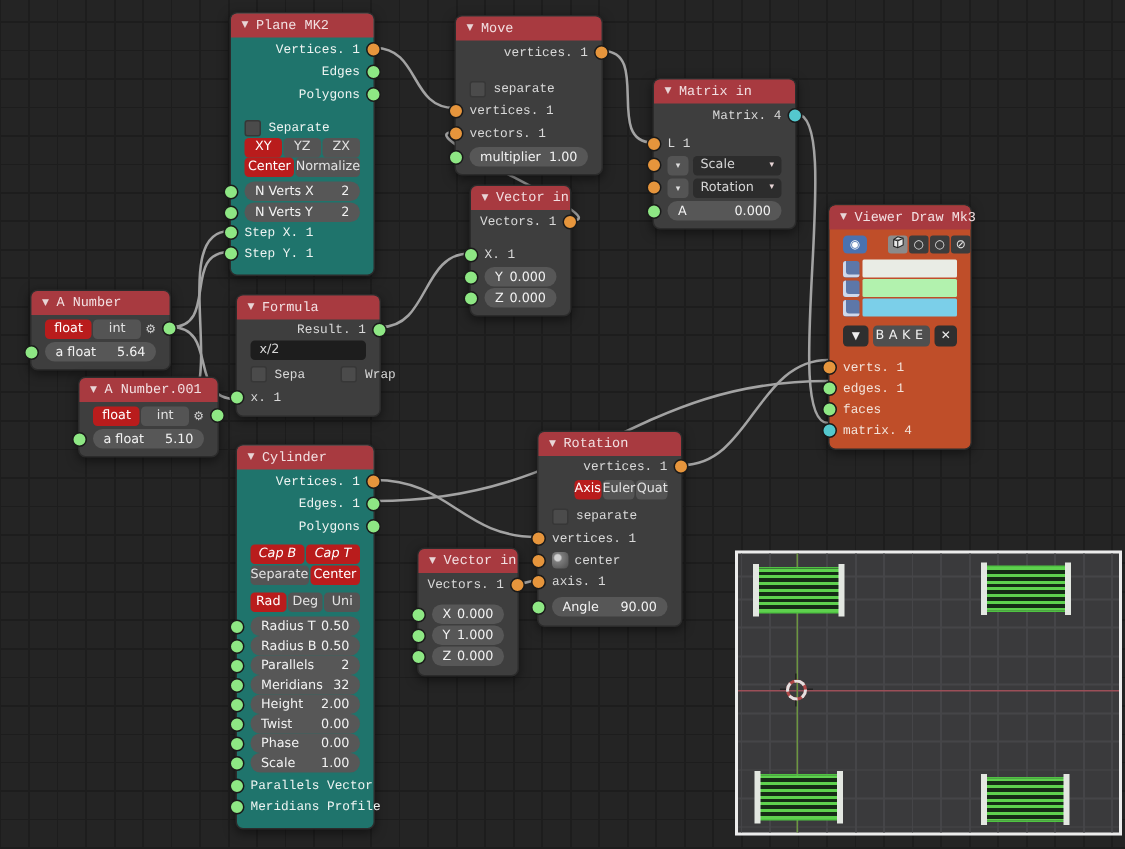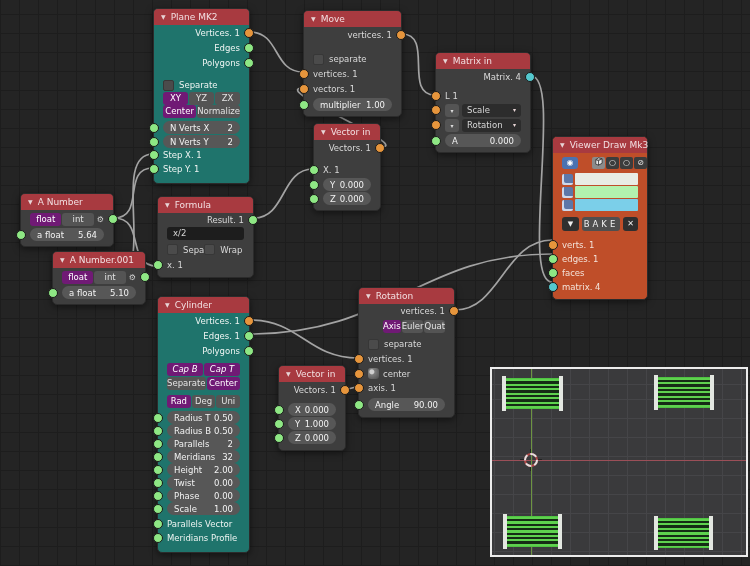--- a/index.html
+++ b/index.html
@@ -22,21 +22,21 @@
   .tri{font-size:6px;color:#e8d5d6;line-height:1;}
   .row{position:relative;display:flex;align-items:center;padding:0 9px;height:15px;white-space:nowrap;}
   .row.out{justify-content:flex-end;}
   .sock{position:absolute;width:8px;height:8px;border-radius:50%;border:1px solid #1a1a1a;top:50%;margin-top:-5px;z-index:3;}
   .sock.l{left:-5px;} .sock.r{right:-5px;}
   .sock.og{background:#e6953c;} .sock.gn{background:#8ee784;} .sock.cy{background:#54c8ce;}
   .pill{flex:1;background:#575757;border-radius:7px;height:13px;display:flex;align-items:center;
         justify-content:space-between;padding:0 7px;color:#f2f2f2;}
   .seg{display:flex;flex:1;gap:1px;}
   .seg>div{flex:1;background:#545454;text-align:center;height:13px;line-height:13px;border-radius:3px;color:#e2e2e2;}
-  .seg>div.sel{background:#701a75;color:#fff;}
+  .seg>div.sel{background:#b91c1c;color:#fff;}
   .chkbox{width:9px;height:9px;background:#4b4b4b;border:1px solid #373737;border-radius:2px;margin-right:5px;flex:none;}
   .dd{flex:1;background:#2c2c2c;border-radius:3px;height:13px;display:flex;align-items:center;
       justify-content:space-between;padding:0 5px;color:#d6d6d6;}
   .sqbtn{width:14px;height:13px;background:#545454;border-radius:3px;text-align:center;line-height:13px;
          font-size:6px;color:#ddd;margin-right:3px;flex:none;}
   .tfield{flex:1;background:#1d1d1d;border-radius:3px;height:13px;line-height:13px;padding:0 6px;color:#d6d6d6;}
   .gap{width:100%;}
   
   .eyebtn{width:16px;height:12px;background:#4a72b0;border-radius:3px;color:#fff;font-size:8px;
           text-align:center;line-height:12px;flex:none;}
@@ -70,21 +70,21 @@
   .axis-x{position:absolute;left:0;right:0;top:91px;height:1px;background:#9b4f58;}
   .axis-y{position:absolute;top:0;bottom:0;left:39px;width:1px;background:#6d9442;}
   .cursor3d{position:absolute;left:32px;top:84px;width:14px;height:14px;}
   .cursor3d .c1{position:absolute;inset:0;border-radius:50%;border:2px solid #b04848;}
   .cursor3d .c2{position:absolute;inset:0;border-radius:50%;border:2px dashed #e4e0e0;}
   .cursor3d .tick{position:absolute;background:#222;}
   .gbox{position:absolute;background:repeating-linear-gradient(180deg,#5ed14e 0 2px,#152c15 2px 4.5px);
         border:1px solid #4fc342;box-sizing:border-box;}
   .gbox .cap{position:absolute;top:-3px;bottom:-3px;width:4px;background:#e3e7e1;}
   .gbox .cap.lft{left:-2px;} .gbox .cap.rgt{right:-2px;}
-  .lbl{white-space:nowrap;}
+  .lbl{white-space:nowrap;font-family:Liberation Mono, monospace;}
 </style>
 </head>
 <body>
 
 <svg id="wires" width="750" height="566">
   <g fill="none" stroke="#a3a3a3" stroke-width="1.7">
     <path d="M114,218 C146,218 121,168 153,168"></path>
     <path d="M114,218 C146,218 125,266 157,266"></path>
     <path d="M114,276 C158,276 109,154 153,154"></path>
     <path d="M250,32 C280,32 273,72 303,72"></path>
@@ -373,21 +373,21 @@
   </div>
   <div class="row out" style="height:13px;">
     <span class="lbl">Result. 1</span>
     <span class="sock r gn"></span>
   </div>
   <div class="row" style="height:13px;margin-top:1px;">
     <div class="tfield">x/2</div>
   </div>
   <div class="row" style="height:13px;margin-top:3px;">
     <span class="chkbox"></span>
-    <span class="lbl" style="margin-right:0;">Sepa</span>
+    <span class="lbl" style="margin-right:24px;">Sepa</span>
     <span class="chkbox"></span>
     <span class="lbl">Wrap</span>
   </div>
   <div class="row" style="height:14px;margin-top:2px;">
     <span class="sock l gn"></span>
     <span class="lbl">x. 1</span>
   </div>
   <div class="gap" style="height:5px;"></div>
 </div>
 

